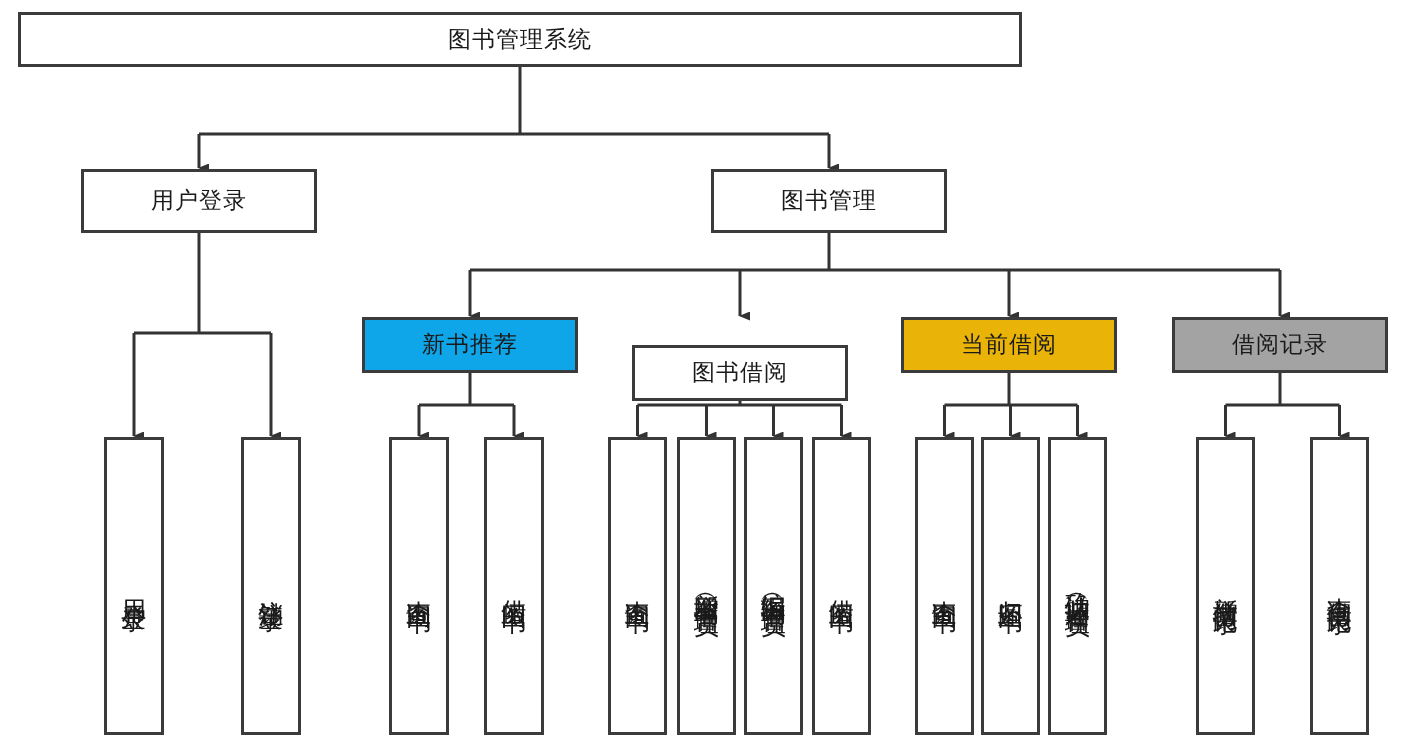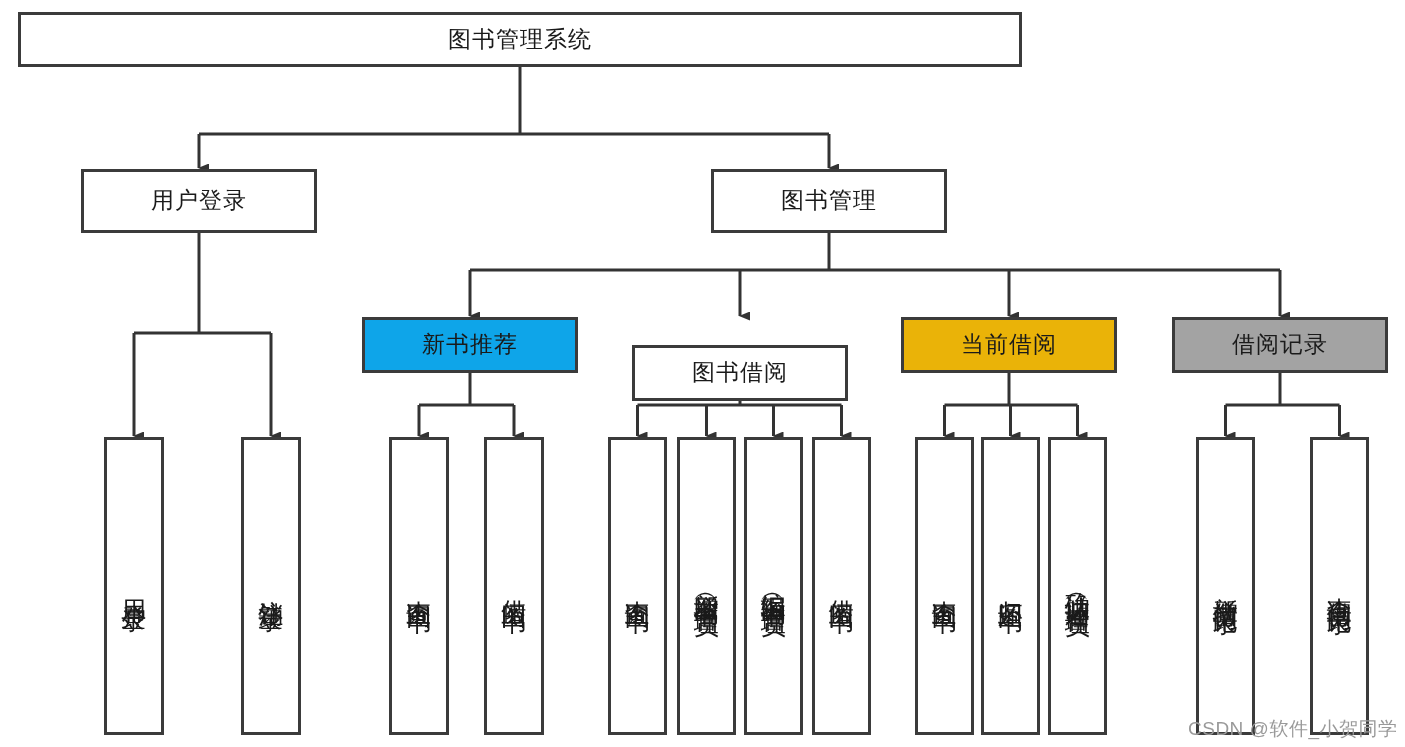--- a/index.html
+++ b/index.html
@@ -170,14 +170,13 @@
         <span class="node-label">确认归还（管理员）</span>
       </div>
       <div class="node-box vertical" style="left: 1196px; top: 437px; width: 59px; height: 298px; border-color: rgb(59, 59, 59); background: rgb(255, 255, 255);">
         <span class="node-label">新增借阅记录</span>
       </div>
       <div class="node-box vertical" style="left: 1310px; top: 437px; width: 59px; height: 298px; border-color: rgb(59, 59, 59); background: rgb(255, 255, 255);">
         <span class="node-label">查询借阅记录</span>
       </div>
     </div>
 
-  <div class="watermark" style="left: 1188px; top: 716px; color: rgb(154, 154, 154);">CSDN @软件_小贺同学</div>
 </div>
 
 </body></html>

